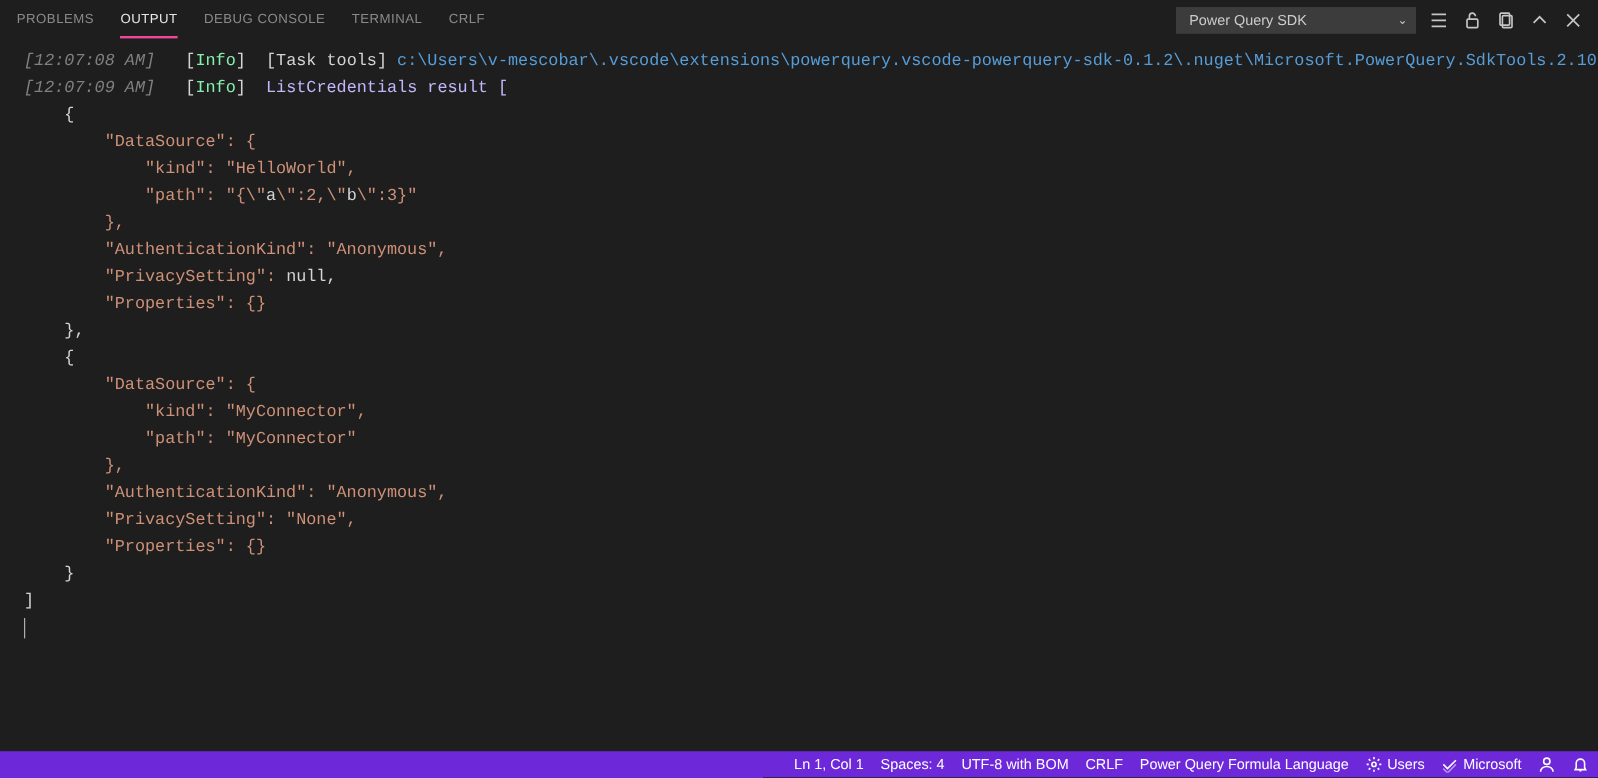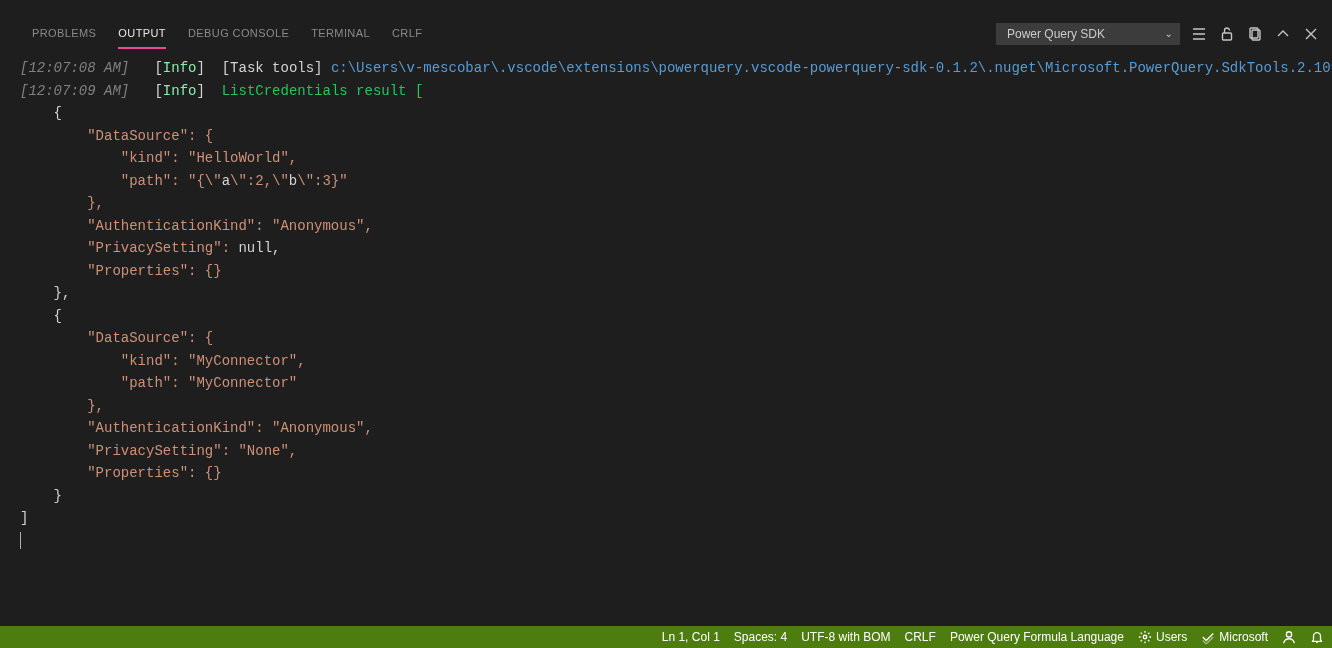--- a/index.html
+++ b/index.html
@@ -9,42 +9,41 @@
     font-family: "Segoe UI", "Helvetica Neue", sans-serif;
     color: #cccccc;
     overflow: hidden;
   }
   .panel { display: flex; flex-direction: column; height: 100%; }
 
   
   .tabbar {
     display: flex; align-items: center;
     height: 34px;
-    padding: 0 10px 0 32px;
+    padding: 0 10px 0 14px;
     border-bottom: 1px solid #1e1e1e;
     background: #1e1e1e;
-    margin-top: 17px;
   }
   .tabs { display: flex; gap: 22px; flex: 0 0 auto; }
   .tab {
     font-size: 11px;
     letter-spacing: 0.4px;
     color: #8a8a8a;
     padding: 9px 0 8px;
     cursor: pointer;
     white-space: nowrap;
   }
   .tab.active {
     color: #e7e7e7;
     border-bottom: 2px solid #ec4899;
   }
   .spacer { flex: 1; }
   .filter {
     display: flex; align-items: center; justify-content: space-between;
-    width: 184px; height: 22px;
+    width: 200px; height: 22px;
     background: #3c3c3c;
     border: 1px solid #3c3c3c;
     color: #cccccc;
     font-size: 12px;
     padding: 0 6px 0 10px;
     margin-right: 6px;
     cursor: pointer;
   }
   .filter .chev { font-size: 10px; color: #c5c5c5; }
   .icon-row { display: flex; align-items: center; gap: 6px; margin-left: 2px; }
@@ -64,36 +63,36 @@
     font-size: 14px;
     line-height: 22.5px;
     white-space: pre;
     color: #cccccc;
     overflow: hidden;
   }
   .c-time   { color: #808080; font-style: italic; }
   .c-info   { color: #86efac; }
   .c-task   { color: #d4d4d4; }
   .c-path   { color: #569cd6; }
-  .c-cmd    { color: #22c55e; }
+  .c-cmd    { color: #c4b5fd; }
   .c-json   { color: #ce9178; }
   .c-null   { color: #d4d4d4; }
   .c-brace  { color: #d4d4d4; }
   .caret-line::after {
     content: "";
     display: inline-block;
     width: 1px; height: 17px;
     background: #aeafad;
     vertical-align: text-bottom;
   }
 
   
   .statusbar {
     height: 22px;
-    background: #4d7c0f;
+    background: #6d28d9;
     color: #ffffff;
     display: flex; align-items: center;
     font-size: 12px;
     padding: 0 8px 0 8px;
   }
   .statusbar .right { margin-left: auto; display: flex; align-items: center; gap: 14px; }
   .sb-item { display: flex; align-items: center; gap: 4px; cursor: pointer; white-space: nowrap; }
   .sb-item svg { width: 14px; height: 14px; stroke: #fff; fill: none; stroke-width: 1.5; }
 </style>
 </head>

